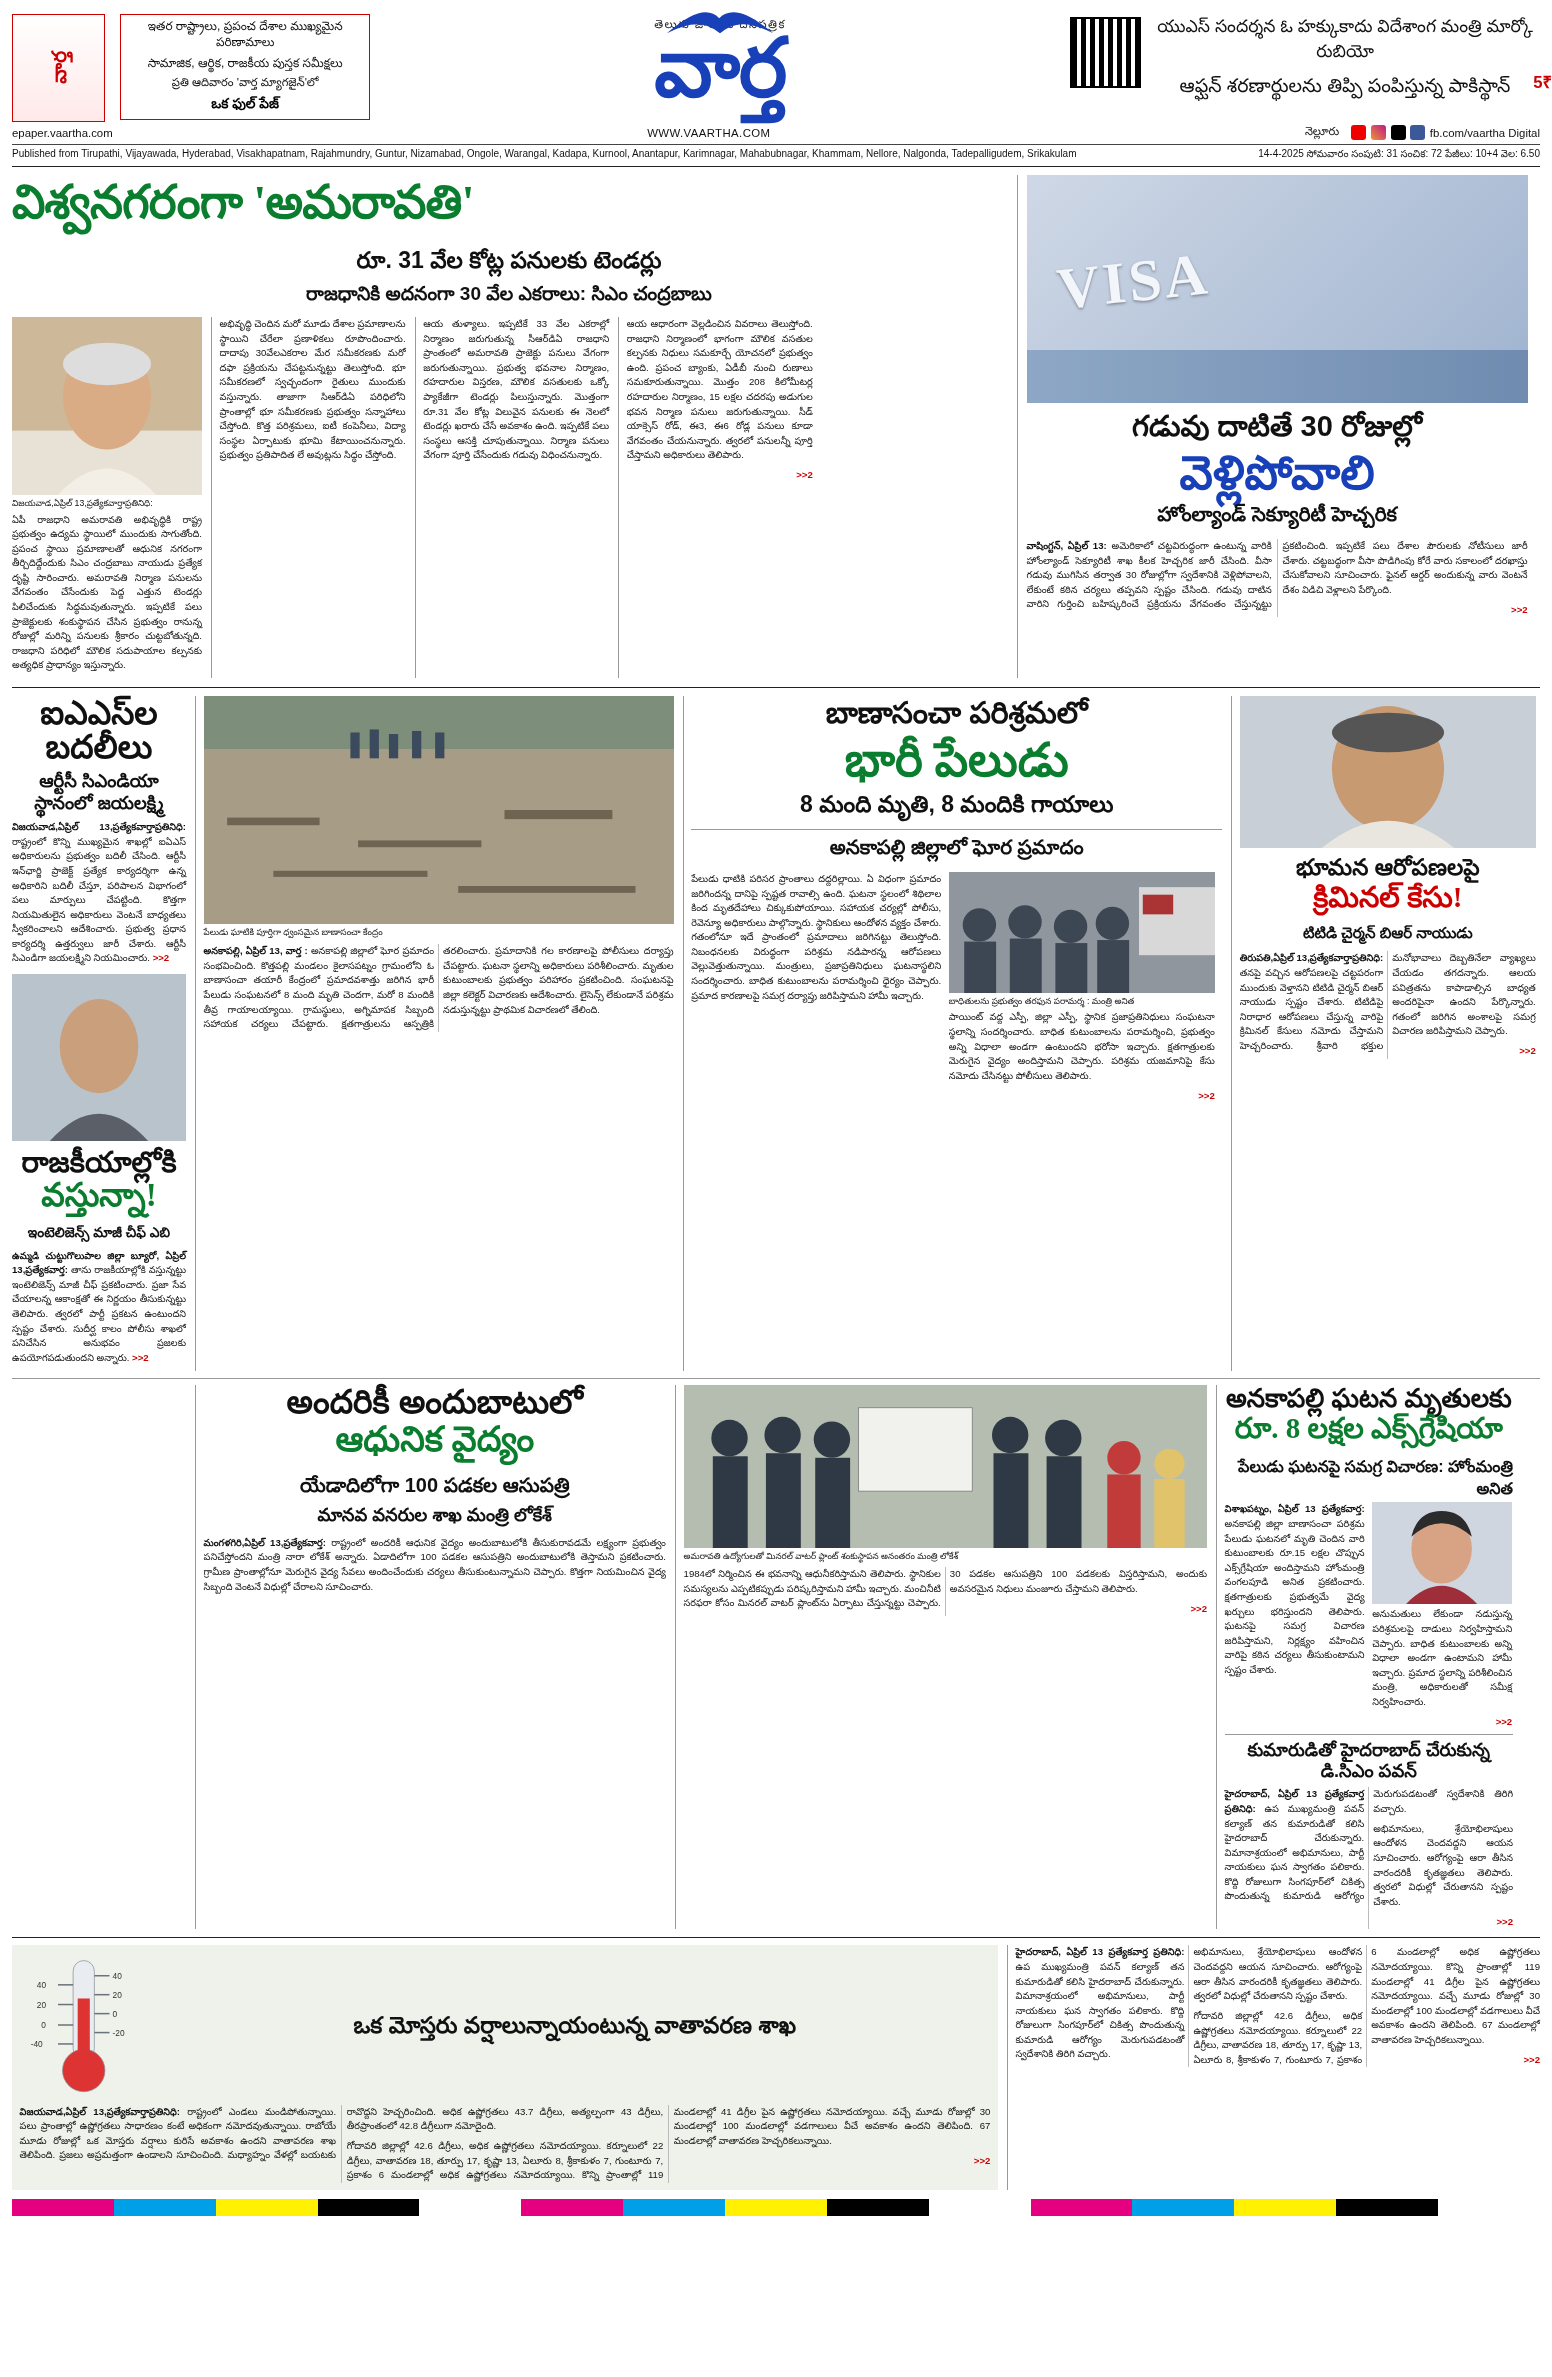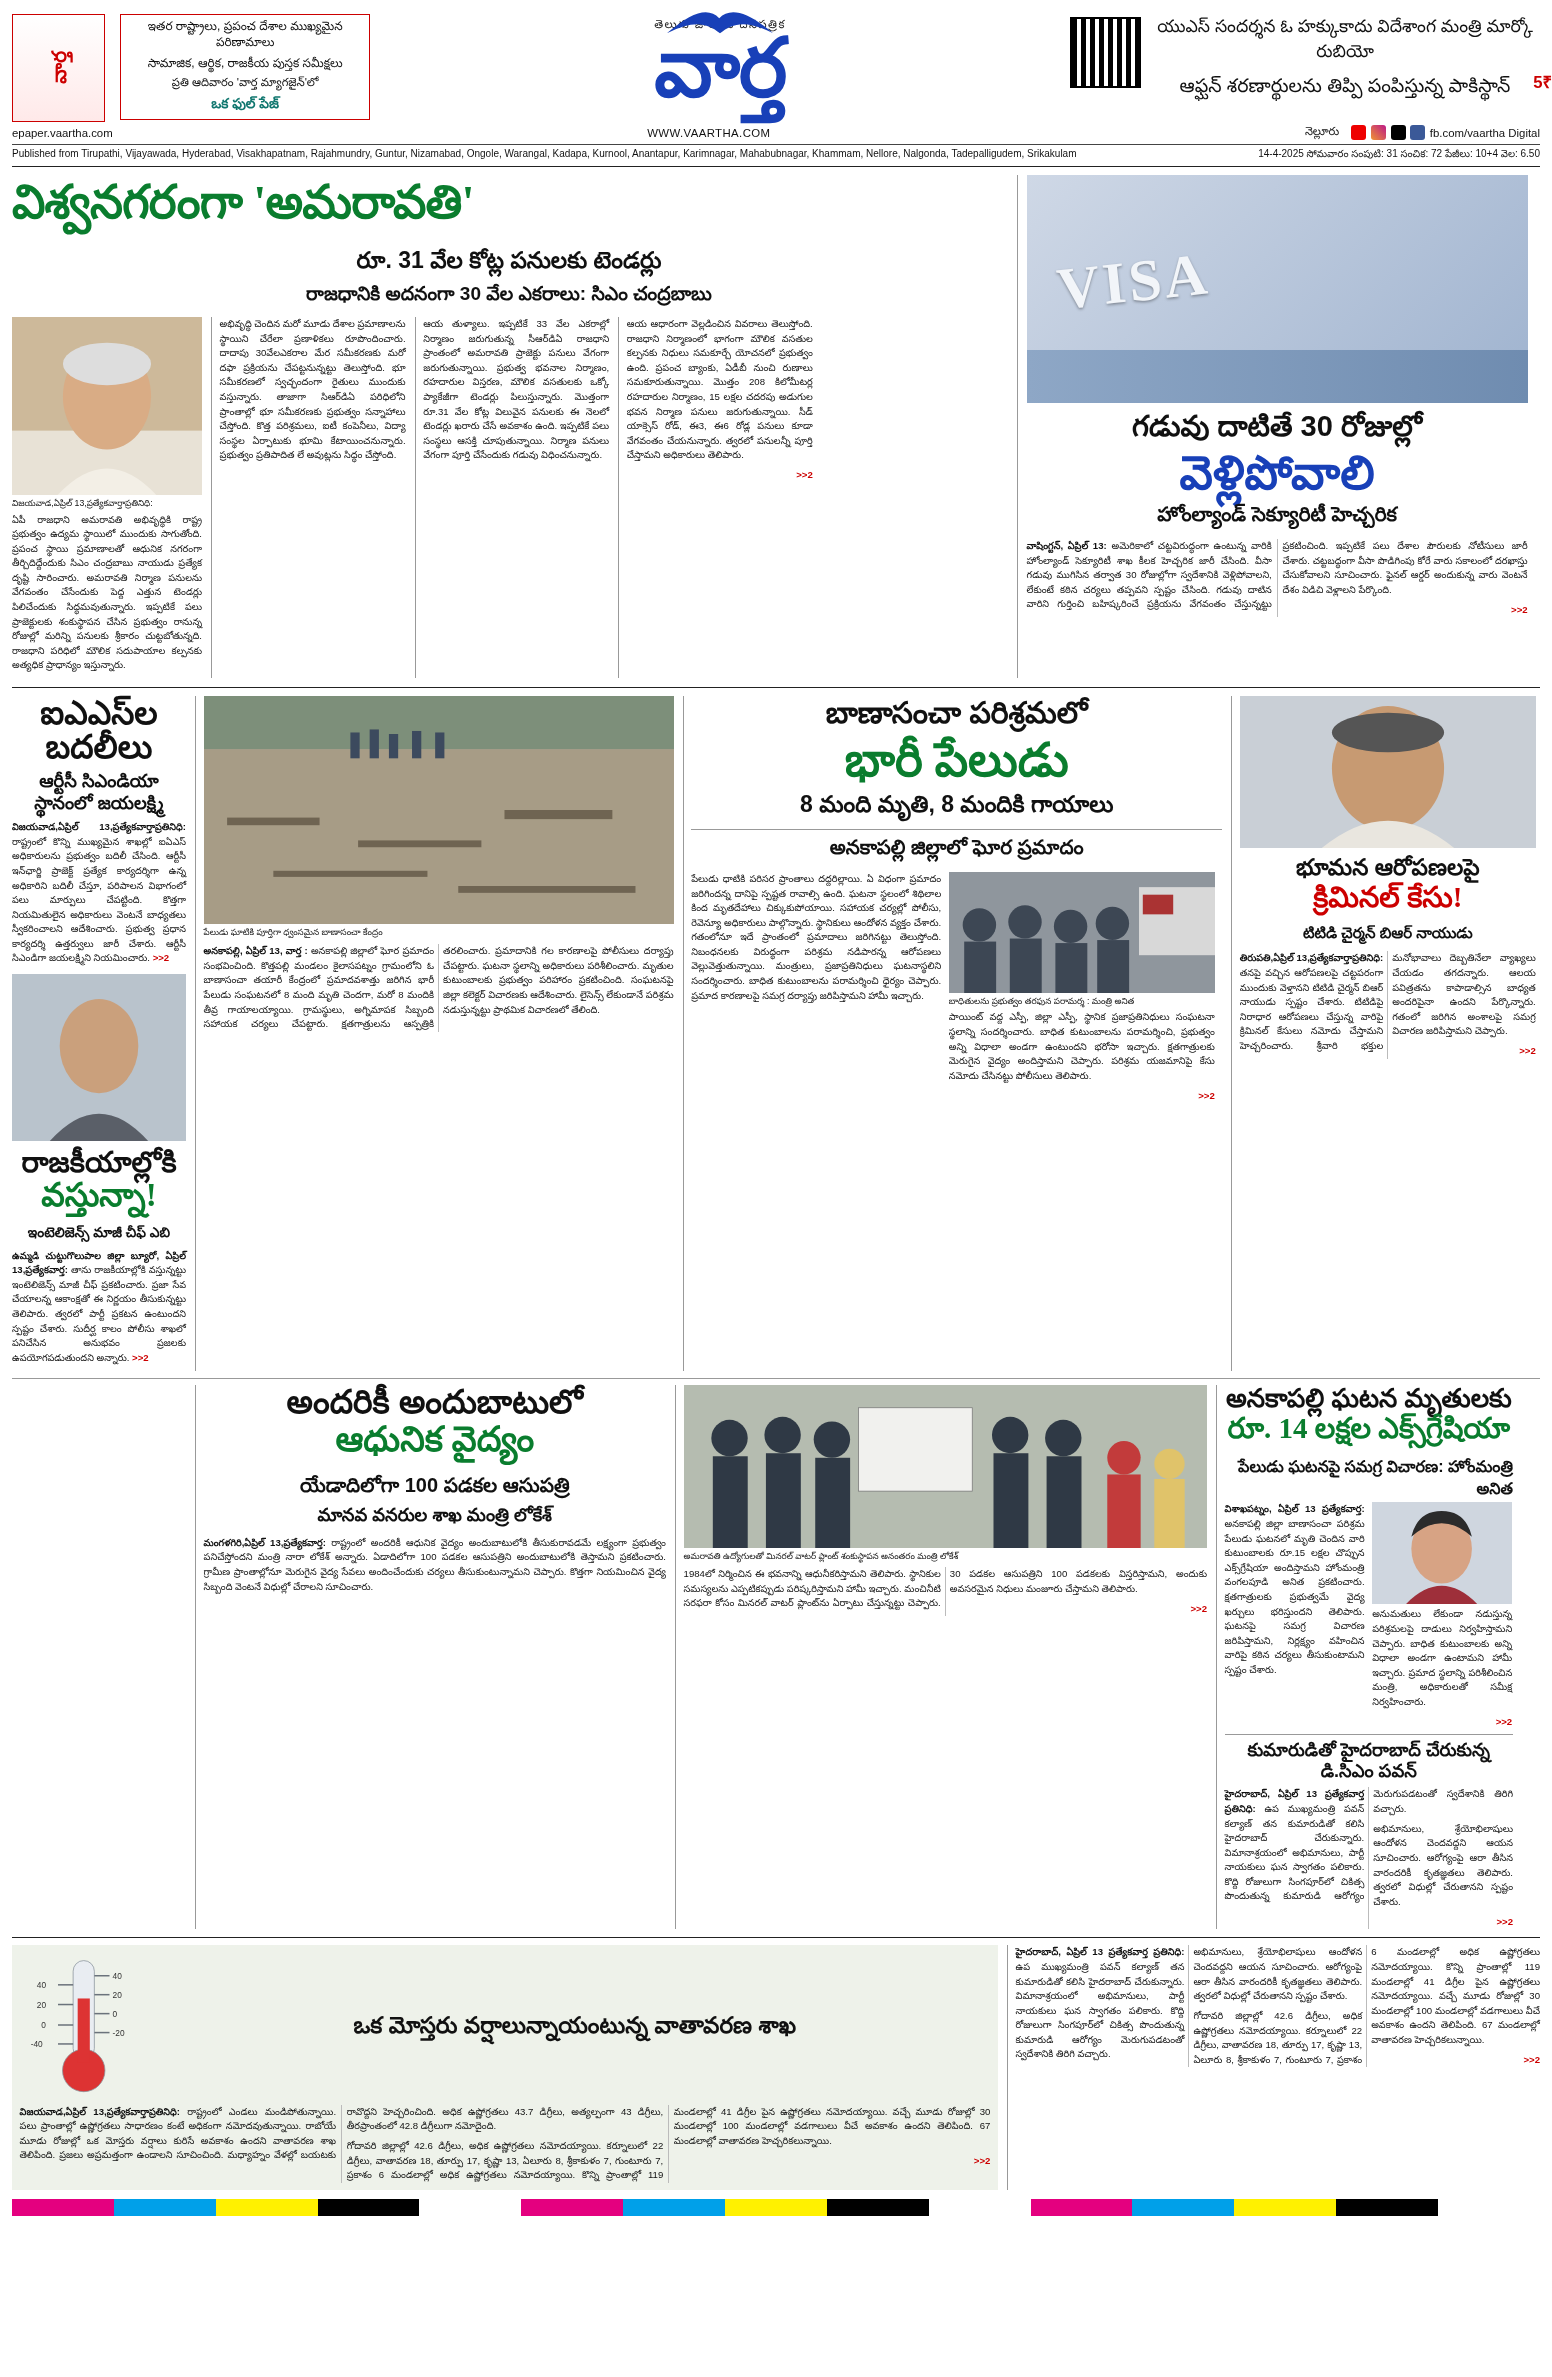--- a/index.html
+++ b/index.html
@@ -11,21 +11,21 @@
   .mh-left{width:96px;}
   .mh-badge{width:91px;height:106px;border:1.5px solid #c00;background:linear-gradient(180deg,#fff 0%,#ffe9e9 100%);
             display:flex;align-items:center;justify-content:center;overflow:hidden;}
   .mh-badge span{writing-mode:vertical-rl;transform:rotate(180deg);color:#c00;font-weight:bold;font-size:20px;line-height:1.1;
             font-family:"Liberation Serif",serif;}
   .mh-promo{width:250px;border:1.5px solid #c00;margin-left:4.6px;padding:3px 6px;box-sizing:border-box;height:106px;
             display:flex;flex-direction:column;justify-content:center;gap:4.6px;text-align:center;}
   .mh-promo .l1{font-size:12px;color:#111;line-height:1.35;}
   .mh-promo .l2{font-size:12px;color:#111;line-height:1.35;}
   .mh-promo .l3{font-size:11.4px;color:#111;}
-  .mh-promo .l4{font-size:13.7px;color:#0f766e;font-weight:bold;}
+  .mh-promo .l4{font-size:13.7px;color:#000000;font-weight:bold;}
   .mh-center{flex:1;text-align:center;position:relative;}
   .mh-tag{font-size:11.4px;letter-spacing:1.5px;color:#222;margin-top:4.6px;}
   .mh-title{font-size:82px;line-height:.95;color:#1840b8;font-weight:bold;font-family:"Liberation Serif",serif;
             letter-spacing:-1.5px;margin-top:-4.6px;}
   .bird{position:absolute;left:50%;transform:translateX(-50%);top:-10.6px;}
   .mh-right{width:470px;display:flex;gap:9px;align-items:flex-start;}
   .qr{width:67px;height:67px;background:
       repeating-linear-gradient(90deg,#000 0 4.6px,#fff 4.6px 9px),
       repeating-linear-gradient(0deg,#000 0 4.6px,transparent 4.6px 9px);
       border:2.3px solid #000;margin-top:3px;}
@@ -367,21 +367,21 @@
         <div class="tcol" style="margin-top:4.6px;column-count:2;column-gap:9px;column-rule:0.8px solid #bbb;">
           <p>1984లో నిర్మించిన ఈ భవనాన్ని ఆధునీకరిస్తామని తెలిపారు. స్థానికుల సమస్యలను ఎప్పటికప్పుడు పరిష్కరిస్తామని హామీ ఇచ్చారు. మంచినీటి సరఫరా కోసం మినరల్ వాటర్ ప్లాంట్‌ను ఏర్పాటు చేస్తున్నట్టు చెప్పారు. 30 పడకల ఆసుపత్రిని 100 పడకలకు విస్తరిస్తామని, అందుకు అవసరమైన నిధులు మంజూరు చేస్తామని తెలిపారు.</p>
           <div style="text-align:right;" class="more">&gt;&gt;2</div>
         </div>
       </div>
     </div>
 
     <div style="width:296px;" class="vr">
       <div style="padding-left:7.6px;">
         <div class="b3-h1" style="font-size:26px;">అనకాపల్లి ఘటన మృతులకు</div>
-        <div class="b3-h2" style="font-size:29px;">రూ. 14 లక్షల ఎక్స్‌గ్రేషియా</div>
+        <div class="b3-h2" style="font-size:29px;">రూ. 8 లక్షల ఎక్స్‌గ్రేషియా</div>
         <div class="b3-h3" style="font-size:16px;text-align:right;">పేలుడు ఘటనపై సమగ్ర విచారణ: హోంమంత్రి అనిత</div>
         <div style="display:flex;gap:7.6px;">
           <div class="tcol" style="width:140px;">
             <p><span class="dateline">విశాఖపట్నం, ఏప్రిల్ 13 ప్రత్యేకవార్త:</span>
                <span>అనకాపల్లి జిల్లా బాణాసంచా పరిశ్రమ పేలుడు ఘటనలో మృతి చెందిన వారి కుటుంబాలకు రూ.15 లక్షల చొప్పున ఎక్స్‌గ్రేషియా అందిస్తామని హోంమంత్రి వంగలపూడి అనిత ప్రకటించారు. క్షతగాత్రులకు ప్రభుత్వమే వైద్య ఖర్చులు భరిస్తుందని తెలిపారు. ఘటనపై సమగ్ర విచారణ జరిపిస్తామని, నిర్లక్ష్యం వహించిన వారిపై కఠిన చర్యలు తీసుకుంటామని స్పష్టం చేశారు.</span></p>
           </div>
           <div style="width:140px;">
             <div class="ph" style="height:102px;">
               <svg width="100%" height="100%" viewBox="0 0 185 135" preserveAspectRatio="none">
                 <rect width="185" height="135" fill="#cfd6df"></rect>

